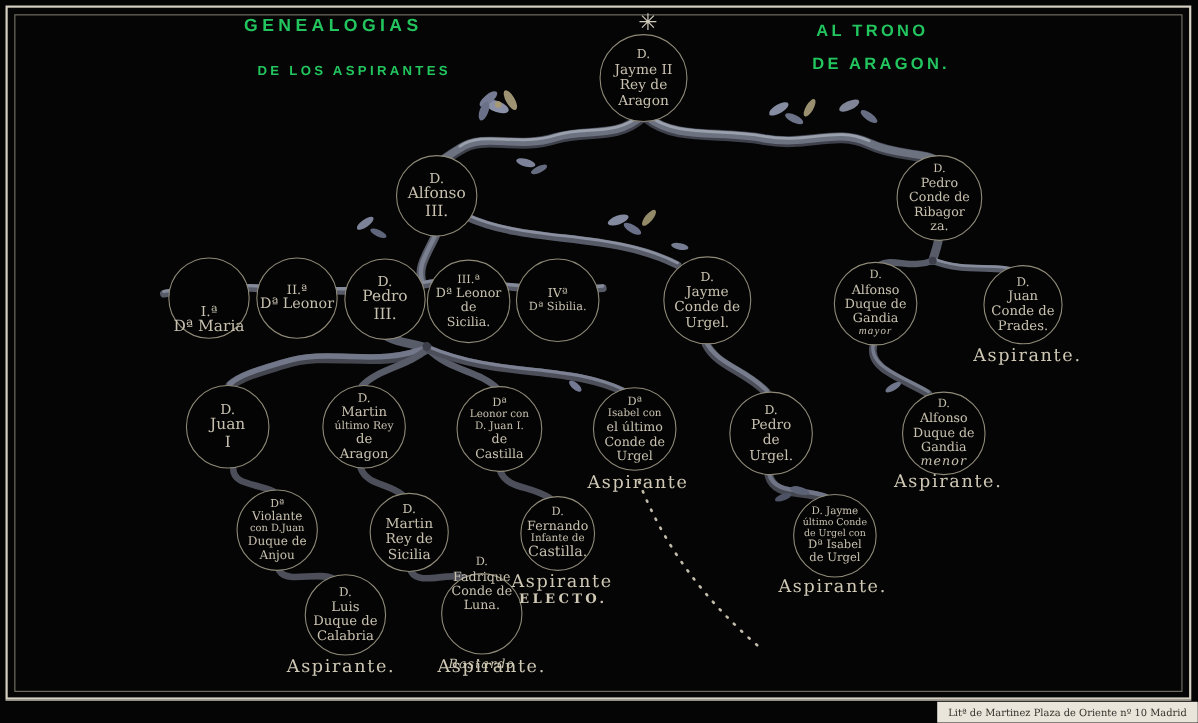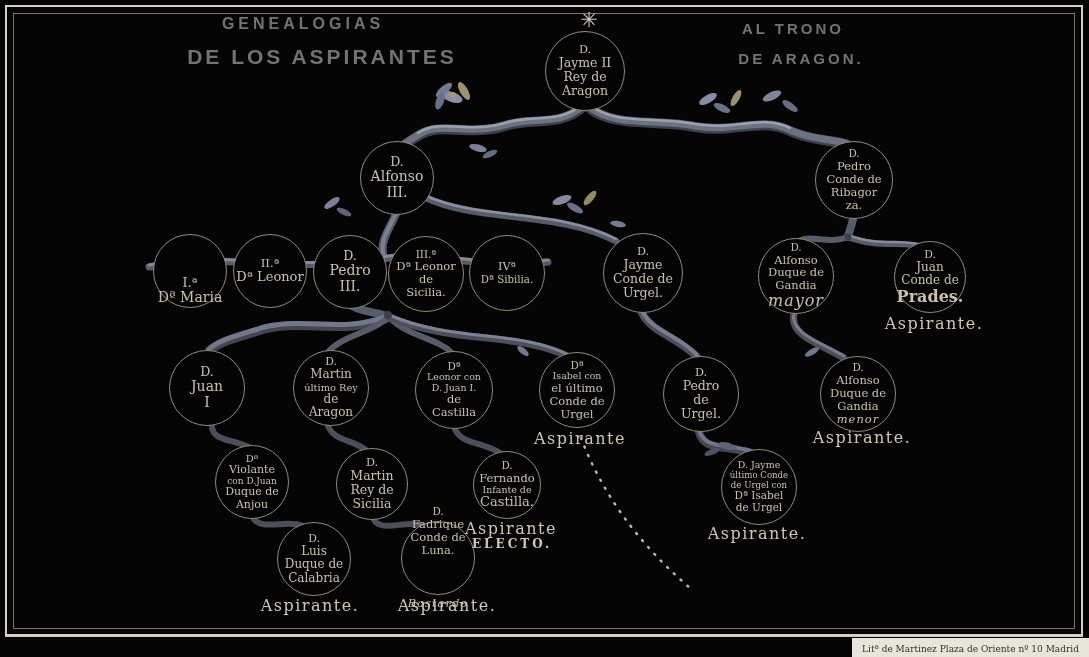--- a/index.html
+++ b/index.html
@@ -2,24 +2,24 @@
 <html><head>
 <meta charset="utf-8">
 <style>
   html,body{margin:0;padding:0;background:#060606;}
   #stage{position:relative;width:1089px;height:657px;background:#050505;overflow:hidden;
          font-family:"DejaVu Serif", serif;}
   .frame-outer{position:absolute;left:5px;top:5px;right:6px;bottom:21px;
         border:2px solid #d6d0c2;pointer-events:none;}
   .frame-inner{position:absolute;left:13px;top:13px;right:14px;bottom:28px;
         border:1px solid #79756a;pointer-events:none;}
-  .title{position:absolute;color:#737373;font-family:"Liberation Sans", sans-serif;
+  .title{position:absolute;color:#22c55e;font-family:"Liberation Sans", sans-serif;
         font-weight:bold;white-space:nowrap;transform:translateX(-50%);}
   #title-l1{left:303px;top:15px;font-size:16px;letter-spacing:4px;}
-  #title-l2{left:322px;top:45px;font-size:21px;letter-spacing:3px;}
+  #title-l2{left:322px;top:57px;font-size:12px;letter-spacing:3px;}
   #title-r1{left:793px;top:20px;font-size:15px;letter-spacing:3px;}
   #title-r2{left:801px;top:50px;font-size:15px;letter-spacing:3px;}
   #star{position:absolute;left:589px;top:10px;transform:translateX(-50%);
         color:#cfc9ba;font-size:21px;line-height:1;}
   svg#branches{position:absolute;left:0;top:0;}
   .node{position:absolute;border:1.3px solid #8f8a78;border-radius:50%;
         background:#040404;color:#c8c1af;display:flex;flex-direction:column;
         align-items:center;justify-content:center;text-align:center;
         line-height:1.12;z-index:5;box-sizing:border-box;}
   .node .ln{white-space:nowrap;}
@@ -174,27 +174,27 @@
         <div class="ln" style="font-size: 11.25px;">D.</div>
         <div class="ln" style="font-size: 12.5px;">Jayme</div>
         <div class="ln" style="font-size: 12.5px;">Conde de</div>
         <div class="ln" style="font-size: 12.5px;">Urgel.</div>
       </div>
       <div class="node" style="left: 758px; top: 238px; height: 76px; width: 76px;">
         <div class="ln" style="font-size: 10.35px;">D.</div>
         <div class="ln" style="font-size: 11.5px;">Alfonso</div>
         <div class="ln" style="font-size: 11.5px;">Duque de</div>
         <div class="ln" style="font-size: 11.5px;">Gandia</div>
-        <div class="ln cursive" style="font-size: 16px;">mayor</div>
+        <div class="ln cursive" style="font-size: 10px; font-family: Liberation Serif, serif;">mayor</div>
       </div>
       <div class="node" style="left: 894px; top: 241px; height: 72px; width: 72px;">
         <div class="ln" style="font-size: 10.8px;">D.</div>
         <div class="ln" style="font-size: 12px;">Juan</div>
         <div class="ln" style="font-size: 12px;">Conde de</div>
-        <div class="ln" style="font-size: 16px; font-weight: bold;">Prades.</div>
+        <div class="ln" style="font-size: 12px;">Prades.</div>
       </div>
       <div class="tag" style="left: 934px; top: 323px;">Aspirante.</div>
       <div class="node" style="left: 169px; top: 350px; height: 76px; width: 76px;">
         <div class="ln" style="font-size: 12.6px;">D.</div>
         <div class="ln" style="font-size: 14px;">Juan</div>
         <div class="ln" style="font-size: 14px;">I</div>
       </div>
       <div class="node" style="left: 293px; top: 350px; height: 76px; width: 76px;">
         <div class="ln" style="font-size: 10.8px;">D.</div>
         <div class="ln" style="font-size: 12px;">Martin</div>

